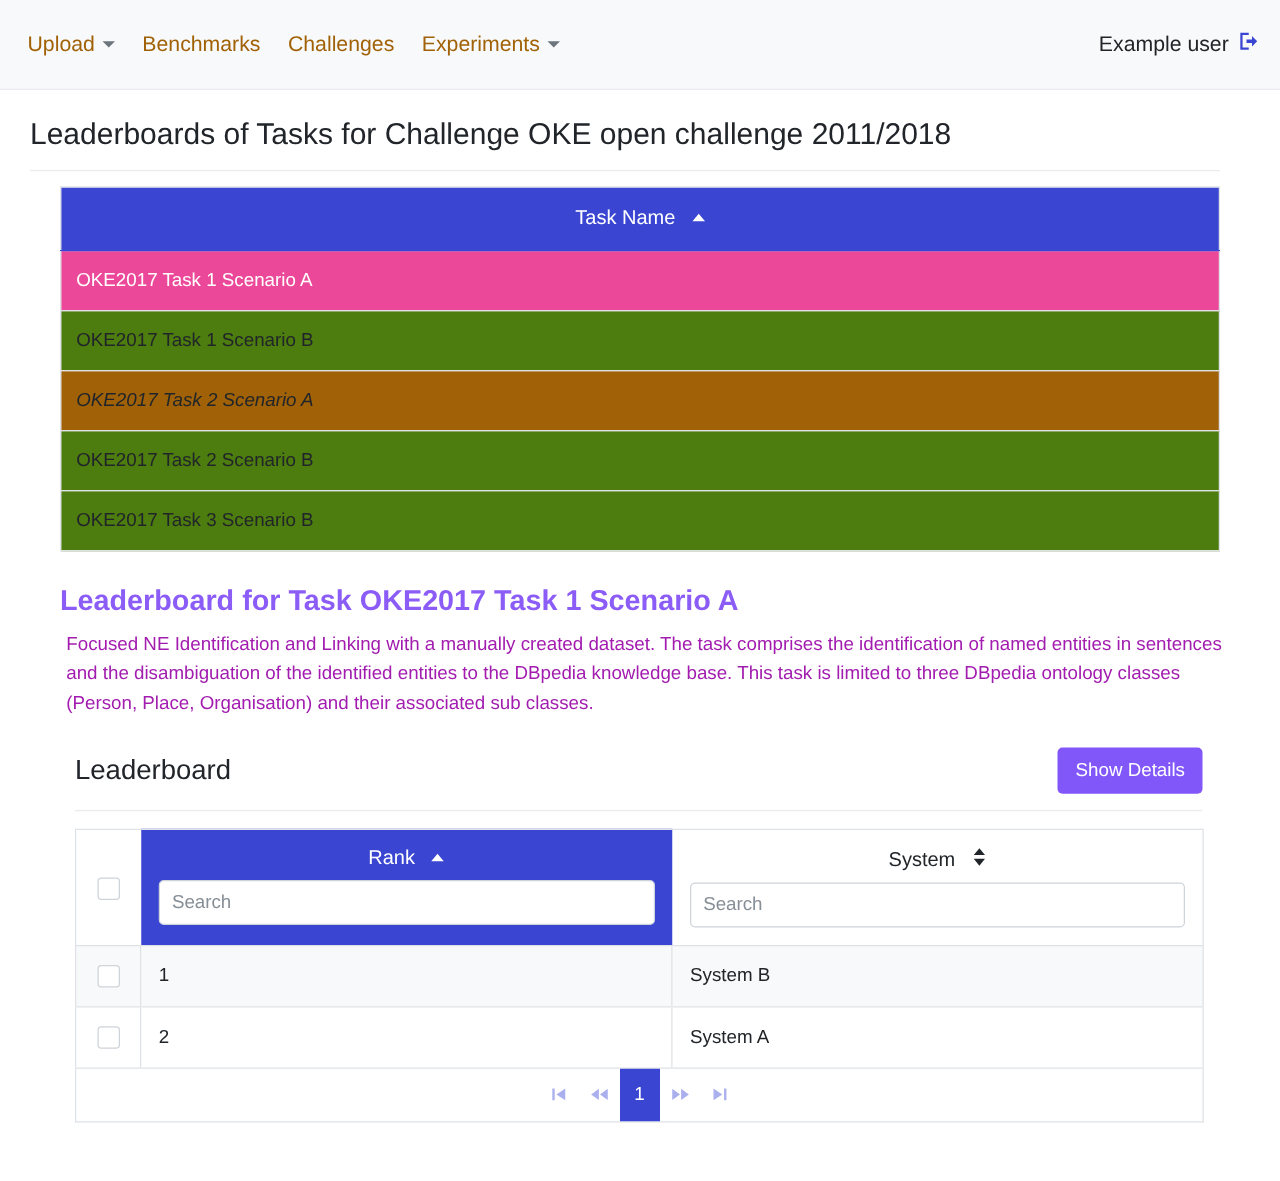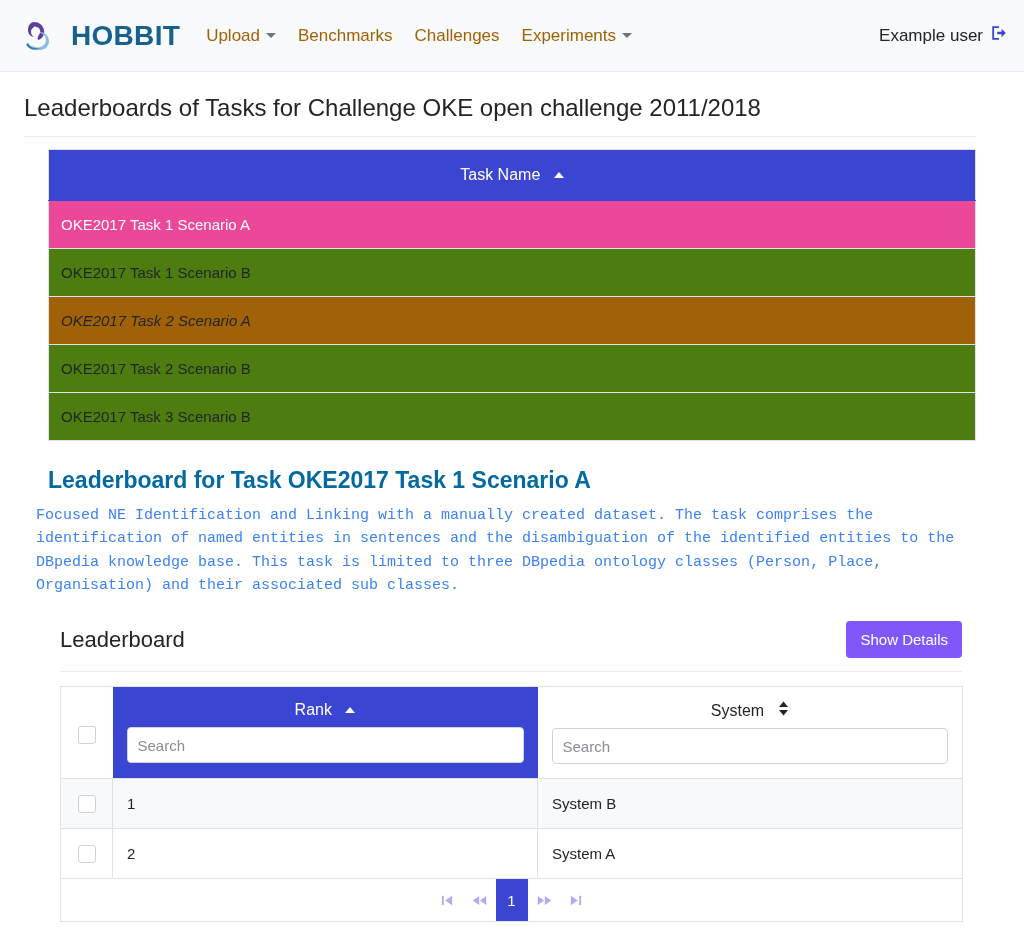--- a/index.html
+++ b/index.html
@@ -123,30 +123,29 @@
     color: #ffffff;
     border-top: 1px solid #3a46d2;
   }
   .task-table tbody tr.odd td { background: #a16207; font-style: italic; }
   .task-table tbody tr.even td { background: #4d7c0f; }
 
   
   .lb-title {
     font-size: 23px;
     font-weight: bold;
-    color: #0369a1;
+    color: #8b5cf6;
     margin: 26px 0 0 48px;
   }
   .lb-desc {
     font-size: 15px;
     line-height: 1.55;
-    color: #3b82f6;
-    margin: 10px 0 0 36px;
+    color: #a21caf;
+    margin: 10px 0 0 53px;
     width: 928px;
-    font-family: Liberation Mono, monospace;
   }
   .lb-head {
     display: flex;
     align-items: center;
     justify-content: space-between;
     margin: 24px 0 0 60px;
     width: 902px;
     padding-bottom: 13px;
     border-bottom: 1px solid #e9ecef;
   }
@@ -289,31 +288,20 @@
     color: #ffffff;
     font-size: 15px;
     cursor: pointer;
     user-select: none;
   }
 </style>
 </head>
 <body>
 
 <div class="navbar">
-  <a class="brand" href="#">
-    <span class="brand-logo">
-      <svg width="40" height="40" viewBox="0 0 40 40" aria-hidden="true">
-        <path d="M12 6c5 0 9 3 10 8 1 5-2 9-6 10-1-3 1-5 2-7 1-3-1-6-4-6-3 0-5 2-5 5 0 2 1 4 3 5-3 0-6-3-6-7 0-5 3-8 6-8z" fill="#5b3f9e"></path>
-        <path d="M18 16c5 0 9 4 9 9s-4 9-9 9c-4 0-7-2-8-5 2 2 5 3 8 2 4-1 6-4 6-7 0-3-2-6-6-7z" fill="#8fbbe0"></path>
-        <path d="M6 27c2 4 7 6 12 5-4 3-10 2-13-2-1-1-1-2 1-3z" fill="#2e7fb8"></path>
-        <circle cx="13" cy="12" r="1.4" fill="#ffffff"></circle>
-      </svg>
-    </span>
-    <span class="brand-text">HOBBIT</span>
-  </a>
 
   <ul class="nav-links">
     <li>
       <a class="nav-link" href="#">
         <span>Upload</span>
         <span class="caret-down"></span>
       </a>
     </li>
     <li>
       <a class="nav-link" href="#">

